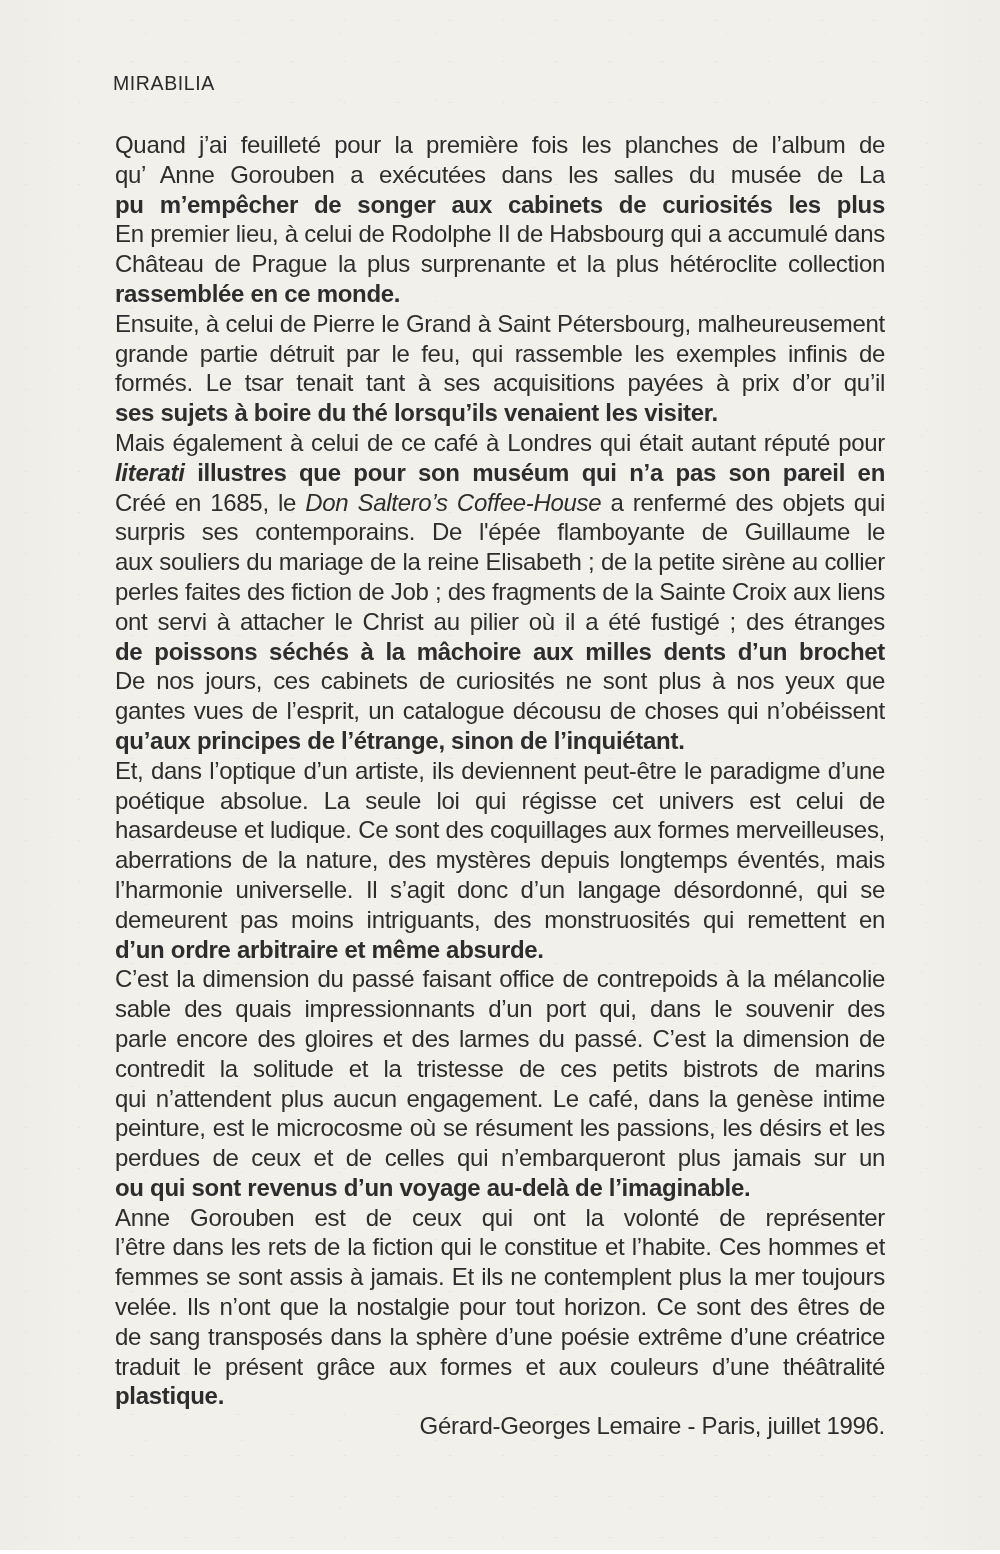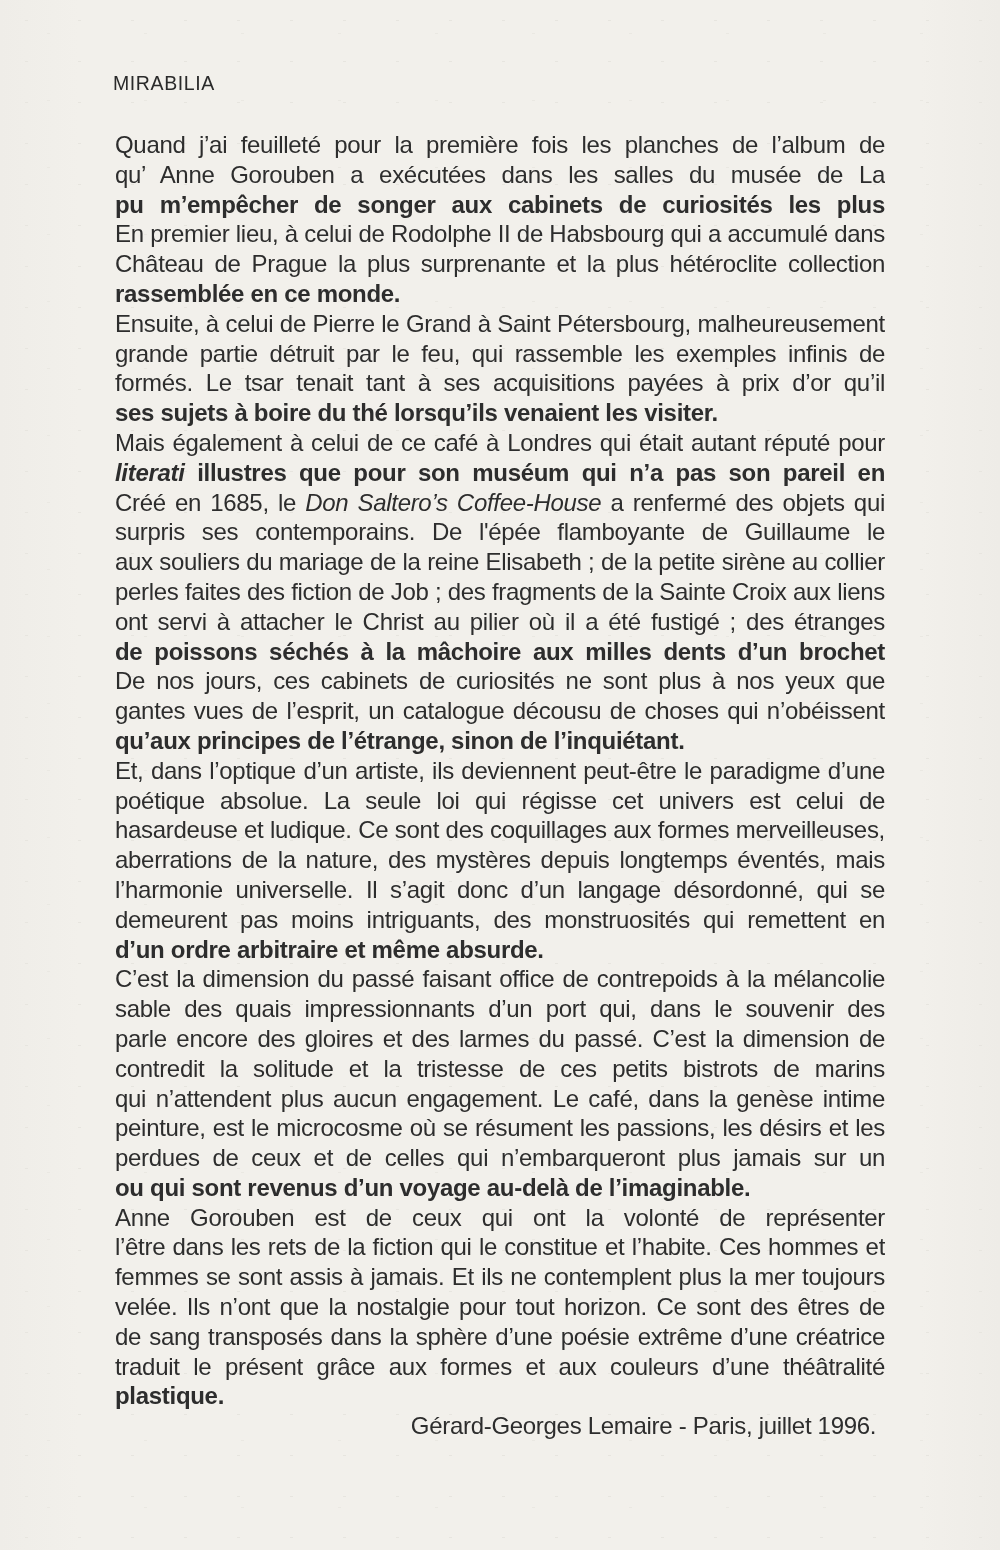--- a/index.html
+++ b/index.html
@@ -43,21 +43,21 @@
     white-space: normal;
   }
   .line.end {
     text-align-last: left;
     font-weight: bold;
   }
   .italic { font-style: italic; }
   .sig-line {
     height: 29.8px;
     padding-left: 287px;
-    text-align: center;
+    text-align: right;
   }
 </style>
 </head>
 <body>
 
 <div class="page">
   <div class="doc-title">MIRABILIA</div>
 
   <div class="body-text">
 

